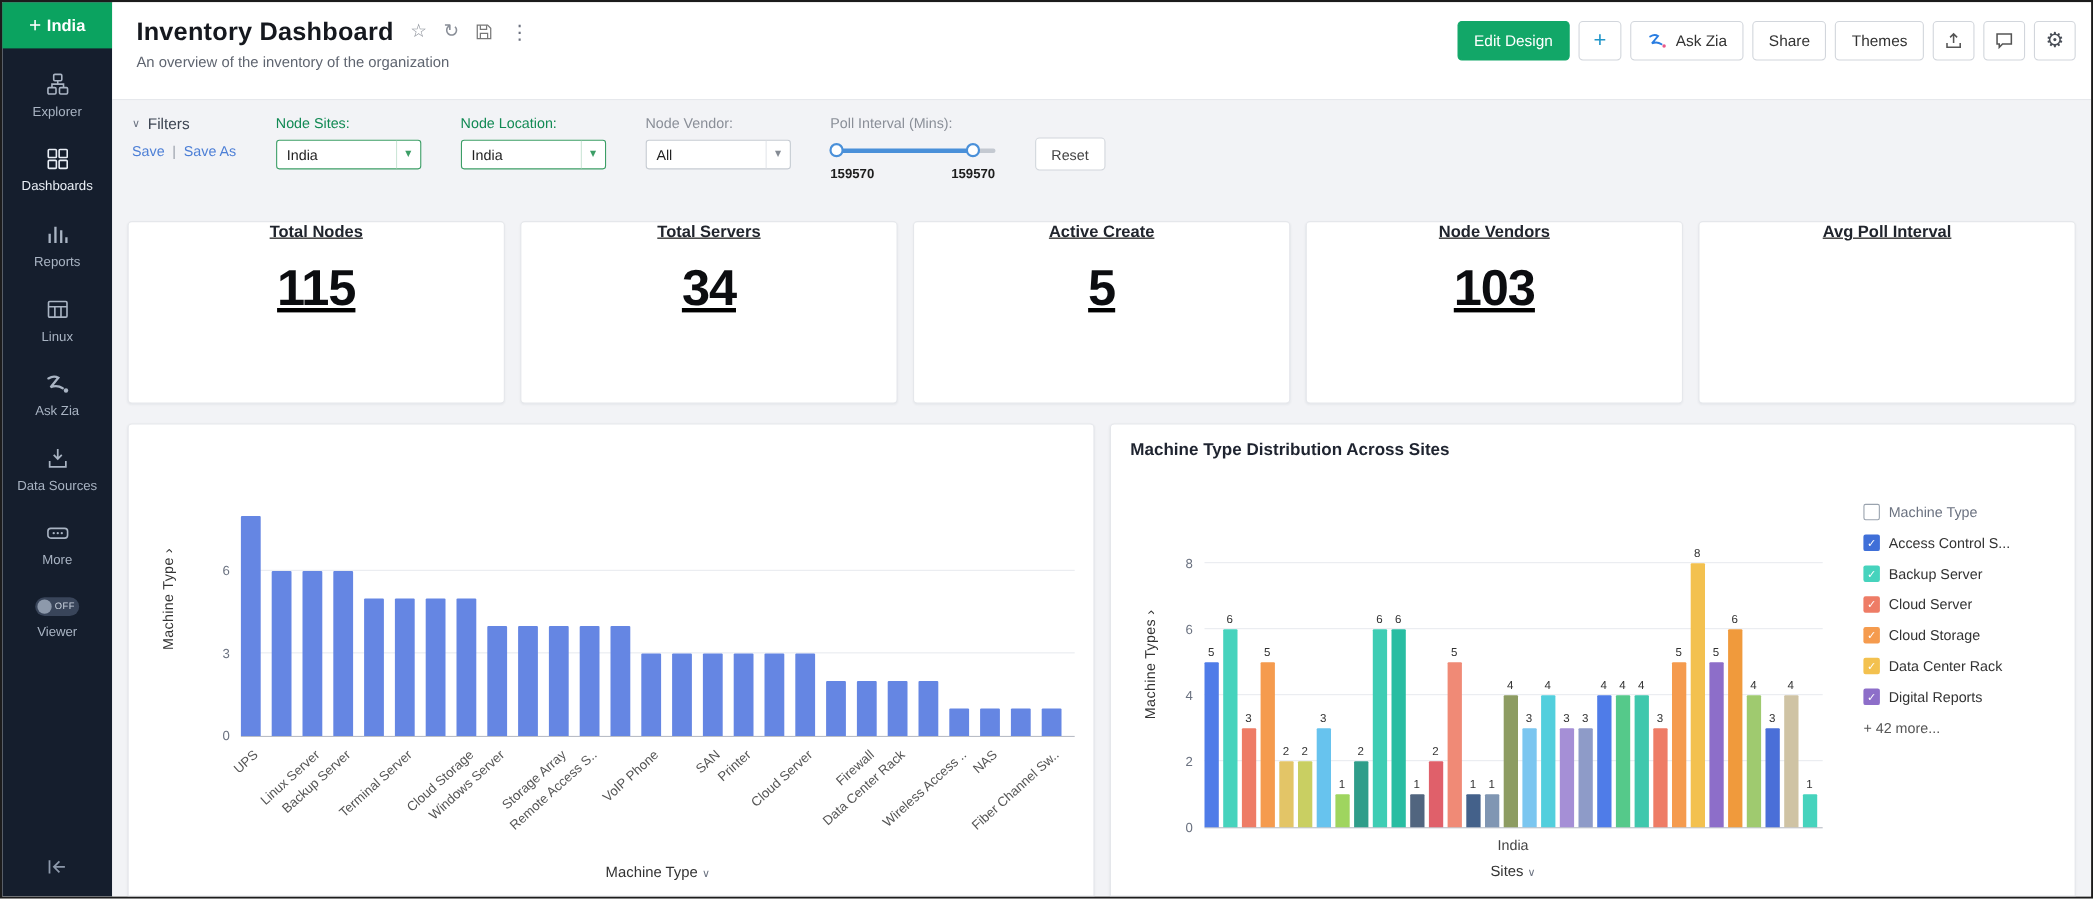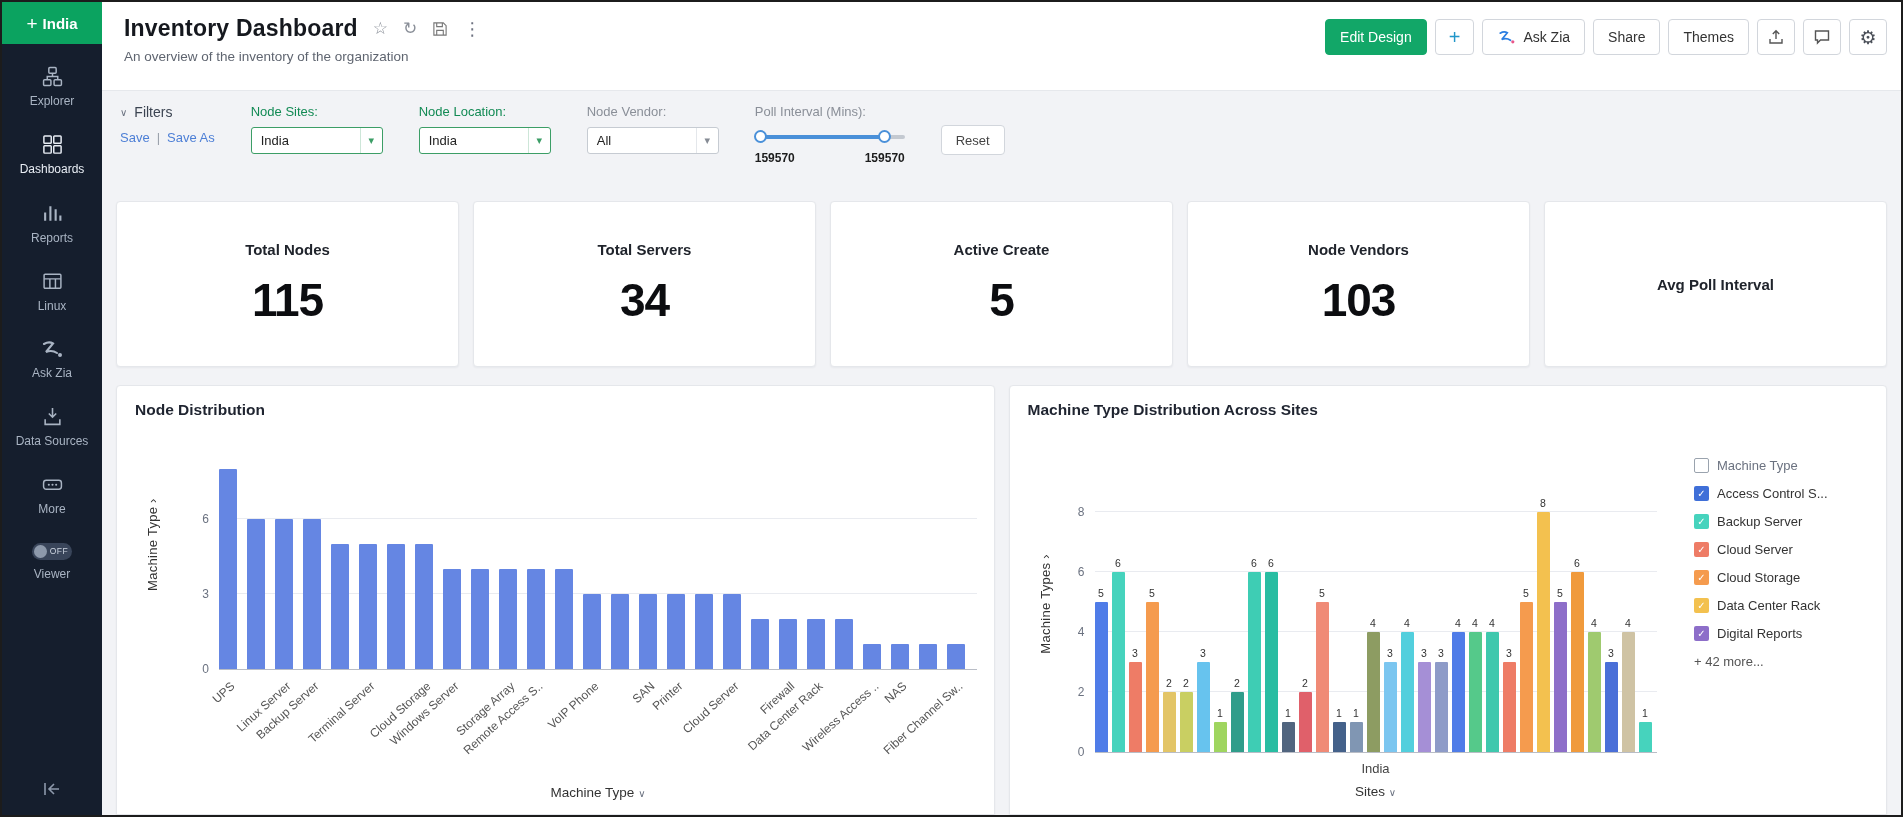--- a/index.html
+++ b/index.html
@@ -56,21 +56,21 @@
   .track-gray { position:absolute; top:5px; left:87%; right:0; height:4px; background:#c4c9d1; border-radius:2px; }
   .handle { position:absolute; top:0; width:13px; height:13px; border-radius:50%; background:#fff; border:2px solid #4a90d9; cursor:pointer; }
   .h-left { left:-1px; } .h-right { left:calc(87% - 7px); }
   .slider-vals { width:150px; display:flex; justify-content:space-between; font-size:12px; font-weight:bold; color:#1d1d1d; margin-top:8px; }
   .mt-input { width:200px; height:27px; background:#fff; border:1px solid #c6cbd2; border-radius:3px; display:flex; align-items:center; gap:7px; padding:2px 8px 2px 3px; font-size:13px; color:#222; cursor:text; overflow:hidden; white-space:nowrap; }
   .chip { background:#fdecd2; color:#c07a2a; font-size:12px; padding:3px 8px; border-radius:2px; flex-shrink:0; }
   .btn-reset { margin-top:21px; height:30px; font-size:13px; color:#444; }
 
   
   .kpis { display:flex; gap:14px; margin:26px 14px 18px; }
-  .kpi-card { flex:1; height:166px; background:#fff; border:1px solid #e5e7eb; border-radius:4px; box-shadow:0 1px 2px rgba(20,30,50,.05); display:flex; flex-direction:column; align-items:center; justify-content:center; gap:15px; }
+  .kpi-card { flex:1; height:166px; background:#fff; border:1px solid #e5e7eb; border-radius:4px; box-shadow:0 1px 2px rgba(20,30,50,.05); display:flex; flex-direction:column; align-items:center; gap:15px;text-decoration:underline; }
   .kpi-title { font-size:15px; font-weight:bold; color:#20242c; }
   .kpi-value { font-size:46px; font-weight:bold; color:#0c0d10; letter-spacing:-1px; }
 
   
   .charts { display:flex; gap:14px; margin:0 14px; flex:1; min-height:0; }
   .panel { position:relative; flex:1; background:#fff; border:1px solid #e5e7eb; border-radius:4px 4px 0 0; box-shadow:0 1px 2px rgba(20,30,50,.05); overflow:hidden; }
   .panel-title { font-size:15.5px; font-weight:bold; color:#1f2430; padding:15px 18px 0; }
   .gridline { position:absolute; left:0; width:100%; height:1px; background:#e9ebf0; }
   .ytick { position:absolute; left:-40px; width:30px; text-align:right; font-size:12px; color:#6b7280; }
   .c1bar, .c2bar { position:absolute; bottom:0; border-radius:1px 1px 0 0; }
@@ -293,21 +293,20 @@
           <div class="kpi-value">103</div>
         </div>
         <div class="kpi-card">
           <div class="kpi-title">Avg Poll Interval</div>
         </div>
       </section>
 
       <section class="charts">
 
         <div class="panel">
-          <div class="panel-title">Node Distribution</div>
           <div class="v-title c1-ytitle">
             <span>Machine Type</span>
             <span>›</span>
           </div>
           <div class="c1-plot">
               <div class="ytick" style="bottom: -7px;">0</div>
               <div class="gridline" style="bottom: 75px;"></div>
               <div class="ytick" style="bottom: 68px;">3</div>
               <div class="gridline" style="bottom: 150px;"></div>
               <div class="ytick" style="bottom: 143px;">6</div>

